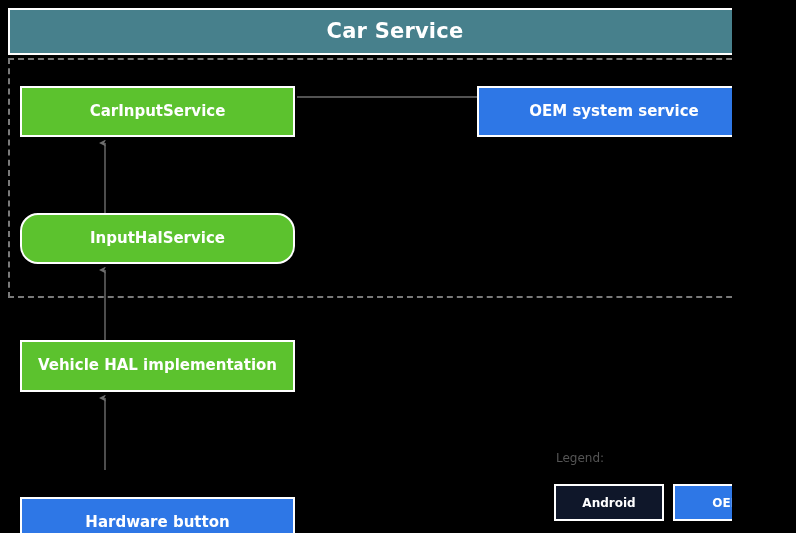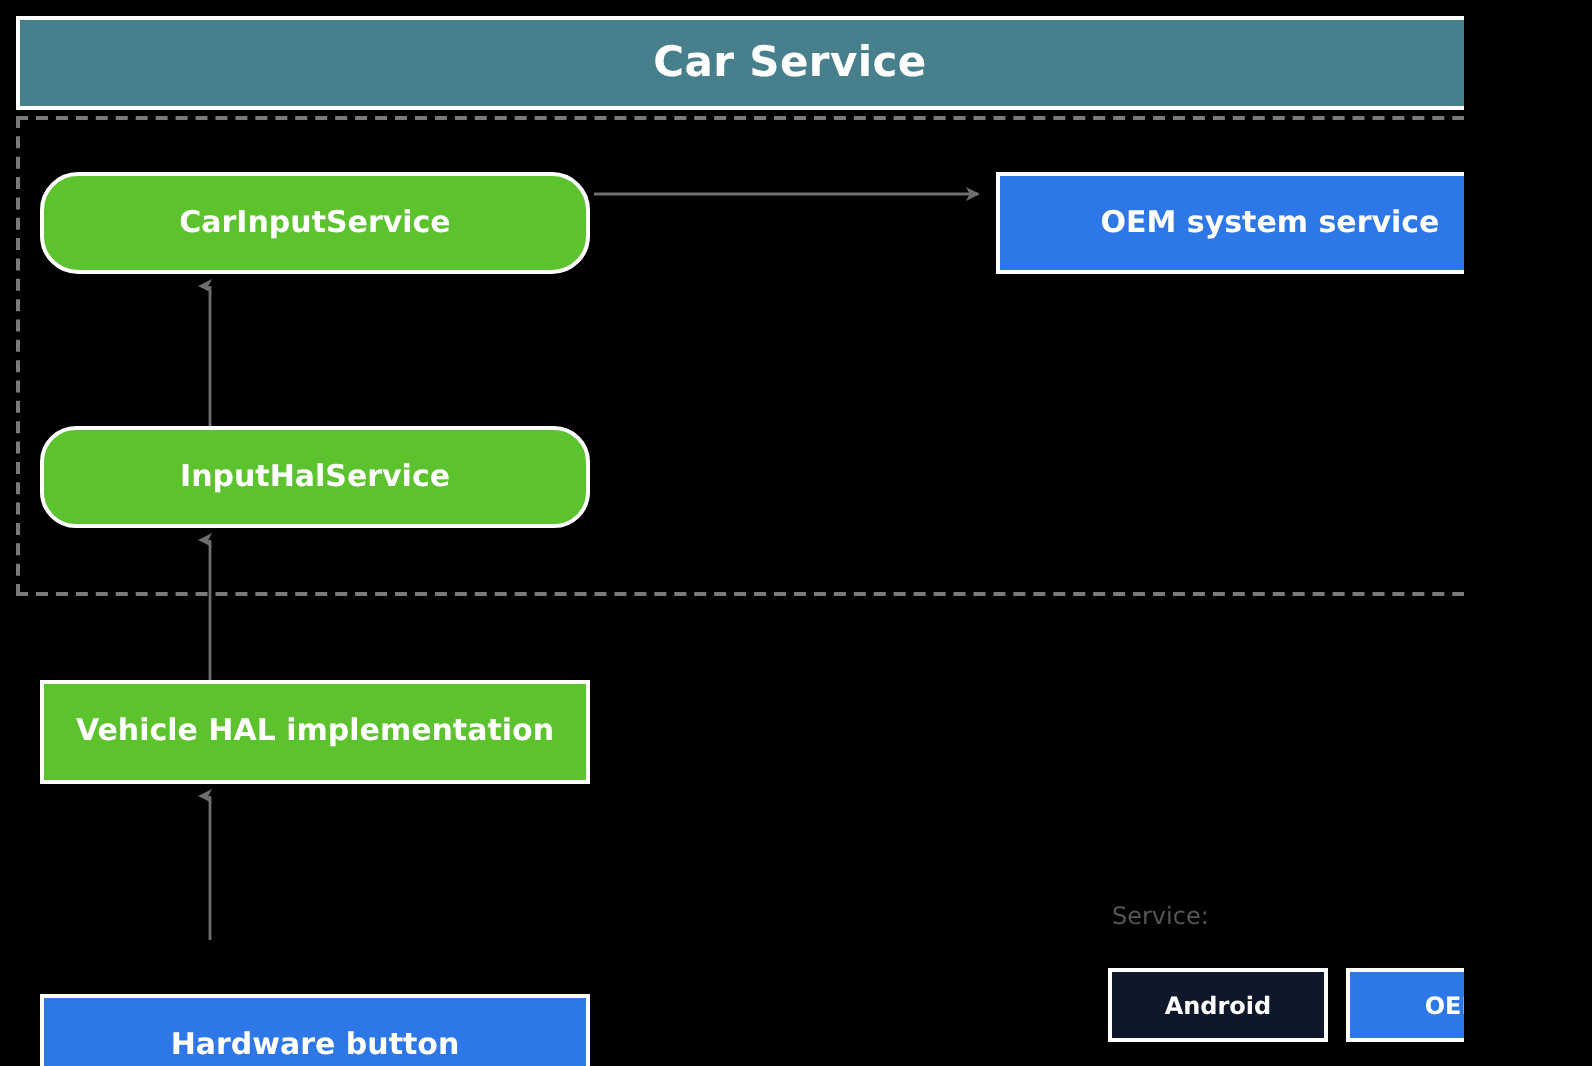--- a/index.html
+++ b/index.html
@@ -68,22 +68,22 @@
     font-weight: bold;
     text-align: center;
     line-height: 1.15;
   }
   .node.android { background: #5cc22e; }
   .node.oem     { background: #2e77e6; }
 
   .node-label { display: block; }
 
   
-  #node-car-input-service    { left: 20px;  top: 86px;  width: 275px; height: 51px; border-radius: 19px; }
-  #node-oem-system-service   { left: 498px; top: 86px;  width: 274px; height: 51px; }
+  #node-car-input-service    { left: 20px;  top: 86px;  width: 275px; height: 51px; }
+  #node-oem-system-service   { left: 477px; top: 86px;  width: 274px; height: 51px; }
   #node-input-hal-service    { left: 20px;  top: 213px; width: 275px; height: 51px; border-radius: 18px; }
   #node-vehicle-hal-impl     { left: 20px;  top: 340px; width: 275px; height: 52px; }
   #node-hardware-button      { left: 20px;  top: 497px; width: 275px; height: 51px; }
 
   
   #connectors {
     position: absolute;
     left: 0;
     top: 0;
     width: 796px;
@@ -175,21 +175,21 @@
 
   <div id="node-vehicle-hal-impl" class="node android">
     <span class="node-label">Vehicle HAL implementation</span>
   </div>
 
   <div id="node-hardware-button" class="node oem">
     <span class="node-label">Hardware button</span>
   </div>
 
   <div class="legend">
-    <span class="legend-caption">Service:</span>
+    <span class="legend-caption">Legend:</span>
     <div class="legend-swatches">
       <div id="legend-swatch-android" class="legend-swatch">
         <span>Android</span>
       </div>
       <div id="legend-swatch-oem" class="legend-swatch">
         <span>OEM</span>
       </div>
     </div>
   </div>
 

